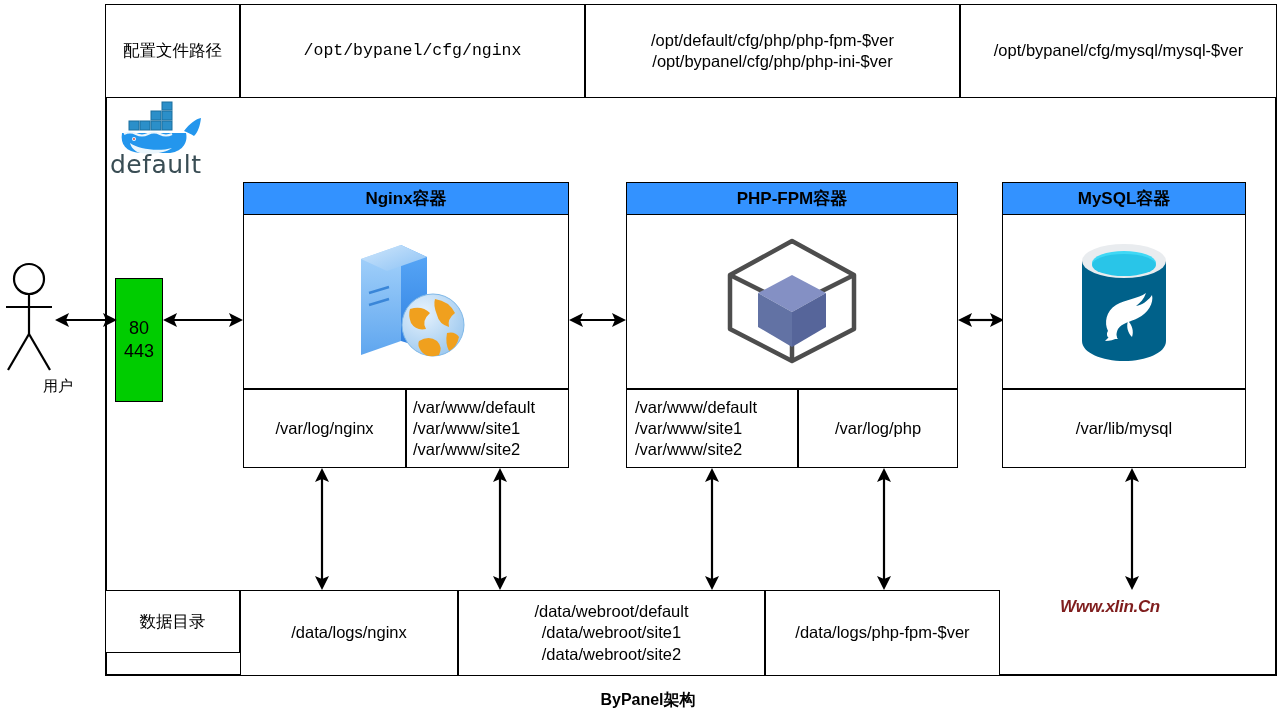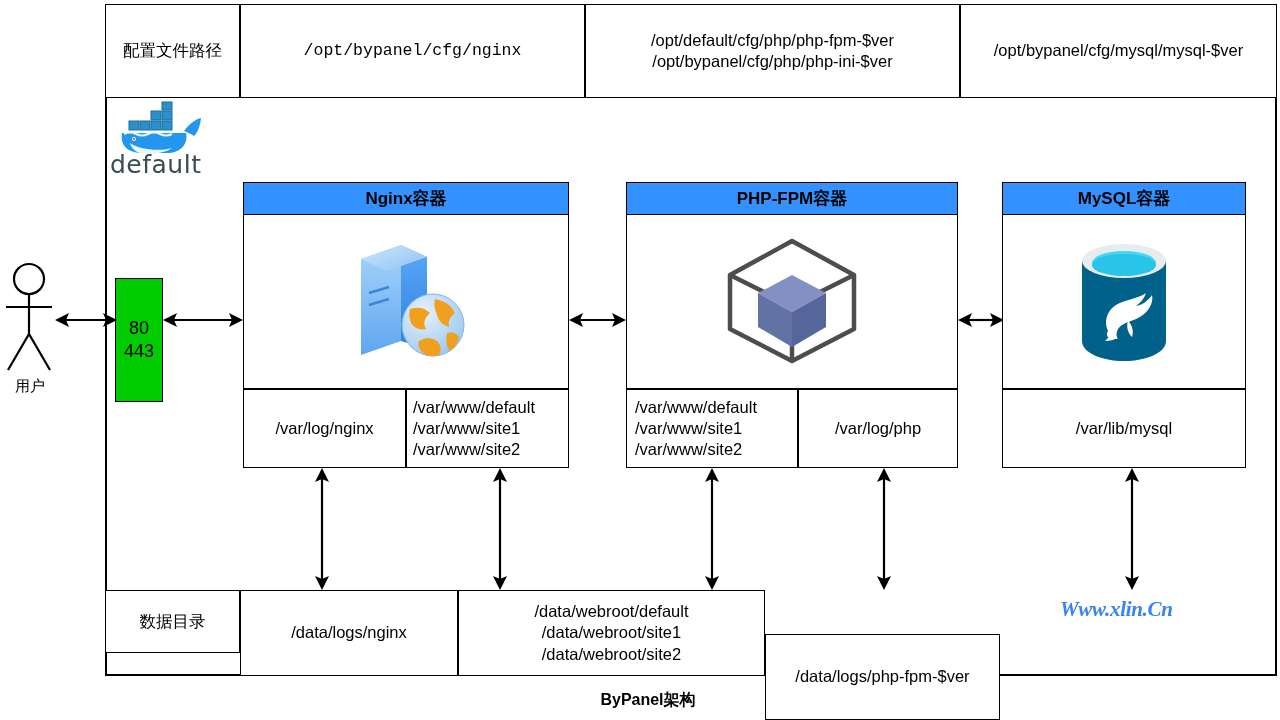--- a/index.html
+++ b/index.html
@@ -38,23 +38,23 @@
   }
 
   
   .caption{
     position:absolute;left:8px;width:1280px;text-align:center;
     font-weight:bold;font-size:16px;
   }
 
   
   .watermark{
-    position:absolute;color:#3b82f6;font-weight:bold;font-style:italic;
-    font-size:21px;letter-spacing:-.3px;white-space:nowrap;
-    font-family:Liberation Serif, serif;
+    position:absolute;color:#7f1d1d;font-weight:bold;font-style:italic;
+    font-size:17px;letter-spacing:-.3px;white-space:nowrap;
+    font-family:Liberation Sans, sans-serif;
   }
 
   
   .docker-word{
     position:absolute;font-size:25px;color:#394d54;letter-spacing:.5px;
     font-family:"DejaVu Sans",sans-serif;
   }
 
   .usr-label{position:absolute;font-size:15px;text-align:center;width:60px;}
 
@@ -113,21 +113,21 @@
 
   <div class="abs" style="left:2px;top:262px;width:62px;height:110px;">
     <svg width="62" height="110" viewBox="0 0 62 110">
       <circle cx="27" cy="17" r="15" class="ln"></circle>
       <line x1="27" y1="32" x2="27" y2="72" class="ln"></line>
       <line x1="4" y1="45" x2="50" y2="45" class="ln"></line>
       <line x1="27" y1="72" x2="6" y2="108" class="ln"></line>
       <line x1="27" y1="72" x2="48" y2="108" class="ln"></line>
     </svg>
   </div>
-  <div class="usr-label" style="left:0px;top:377px;">用户</div>
+  <div class="usr-label" style="left:0px;top:377px;padding-left:28px;">用户</div>
 
   <div class="abs ports" style="left:115px;top:278px;width:48px;height:124px;">
     <span>80</span>
     <span>443</span>
   </div>
 
   <svg class="abs" style="left:55px;top:308px;width:62px;height:24px;" width="62" height="24" viewBox="0 0 62 24">
     <line x1="9" y1="12" x2="53" y2="12" class="ln"></line>
     <path d="M0 12 L14 5 L11 12 L14 19 Z" fill="#000"></path>
     <path d="M62 12 L48 5 L51 12 L48 19 Z" fill="#000"></path>
@@ -280,21 +280,21 @@
     <span>数据目录</span>
   </div>
   <div class="abs cell" style="left:240px;top:590px;width:218px;height:86px;">
     <span>/data/logs/nginx</span>
   </div>
   <div class="abs cell multi" style="left:458px;top:590px;width:307px;height:86px;">
     <span>/data/webroot/default</span>
     <span>/data/webroot/site1</span>
     <span>/data/webroot/site2</span>
   </div>
-  <div class="abs cell" style="left:765px;top:590px;width:235px;height:86px;margin-top:44px;">
+  <div class="abs cell" style="left:765px;top:590px;width:235px;height:86px;">
     <span>/data/logs/php-fpm-$ver</span>
   </div>
 
   <div class="watermark" style="left:1060px;top:597px;">Www.xlin.Cn</div>
 
   <div class="caption" style="top:690px;">ByPanel架构</div>
 
 </div>
 
 </body></html>

